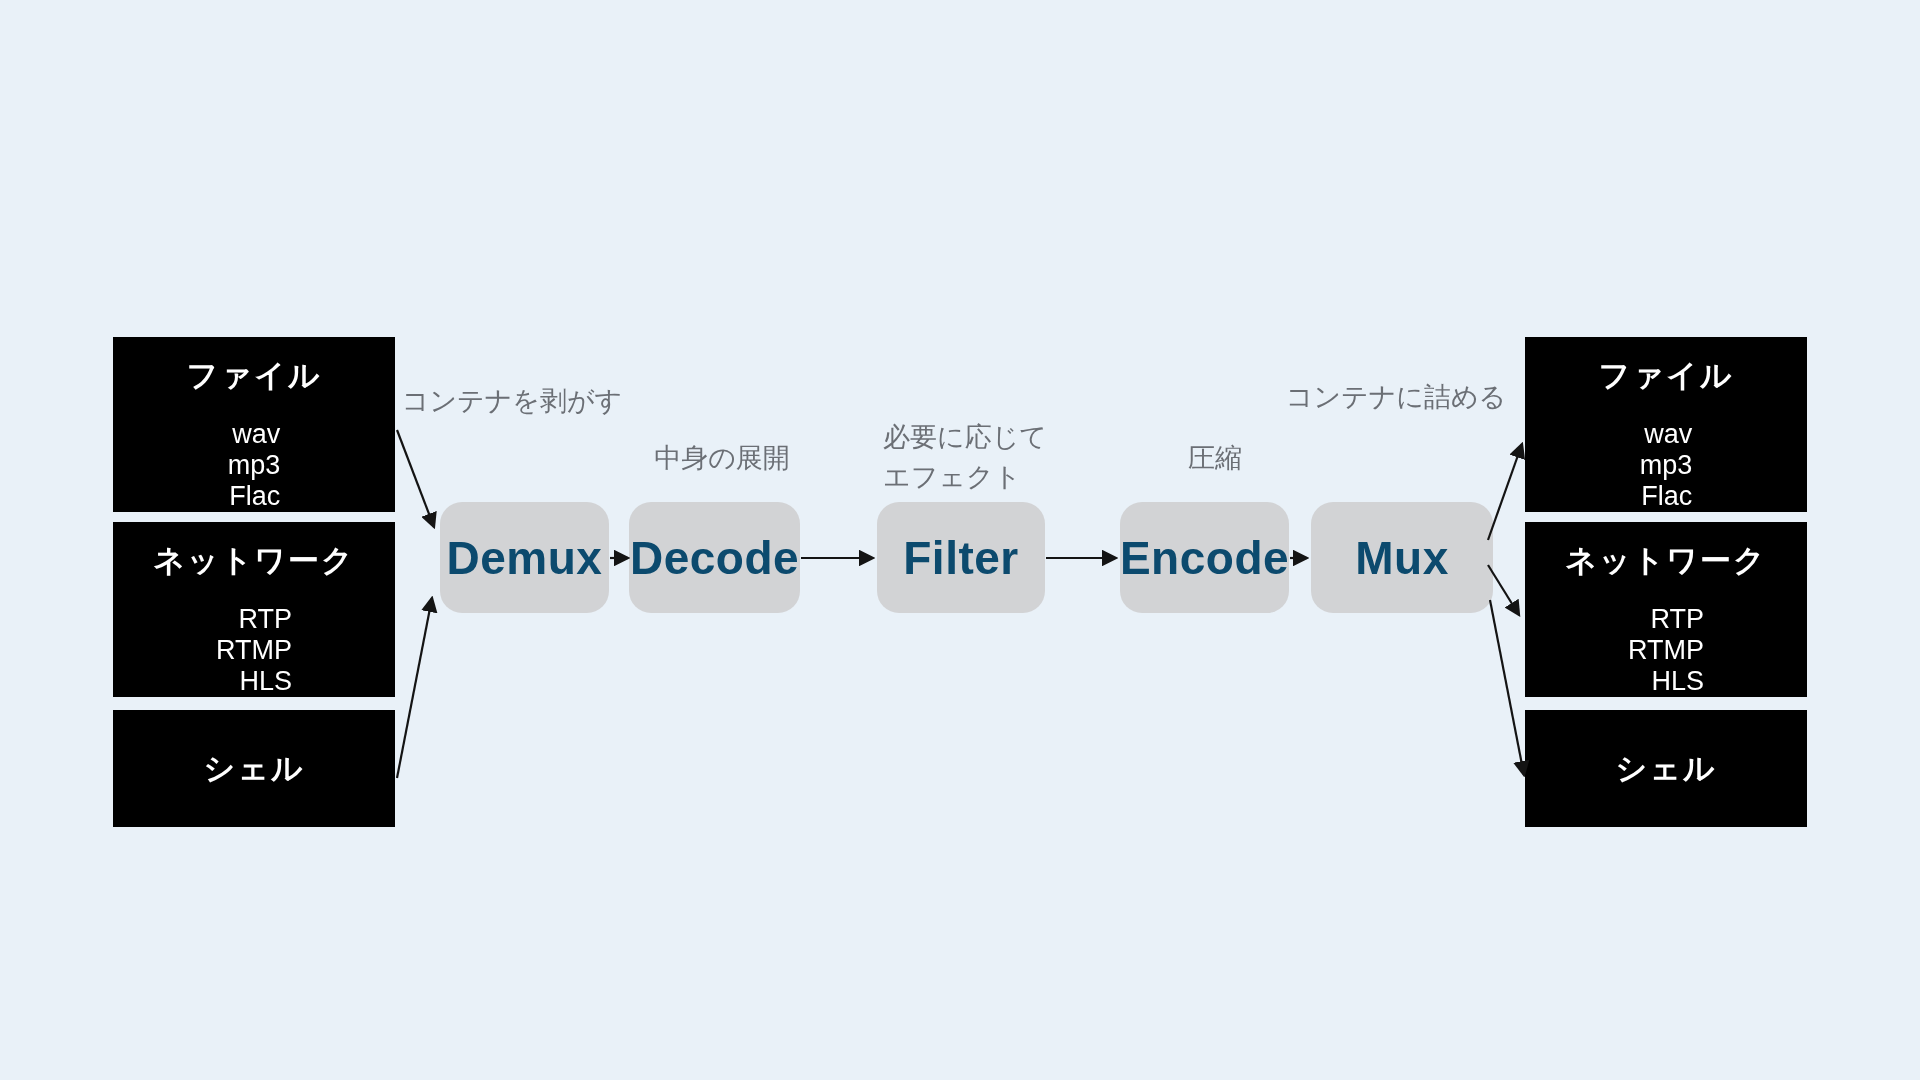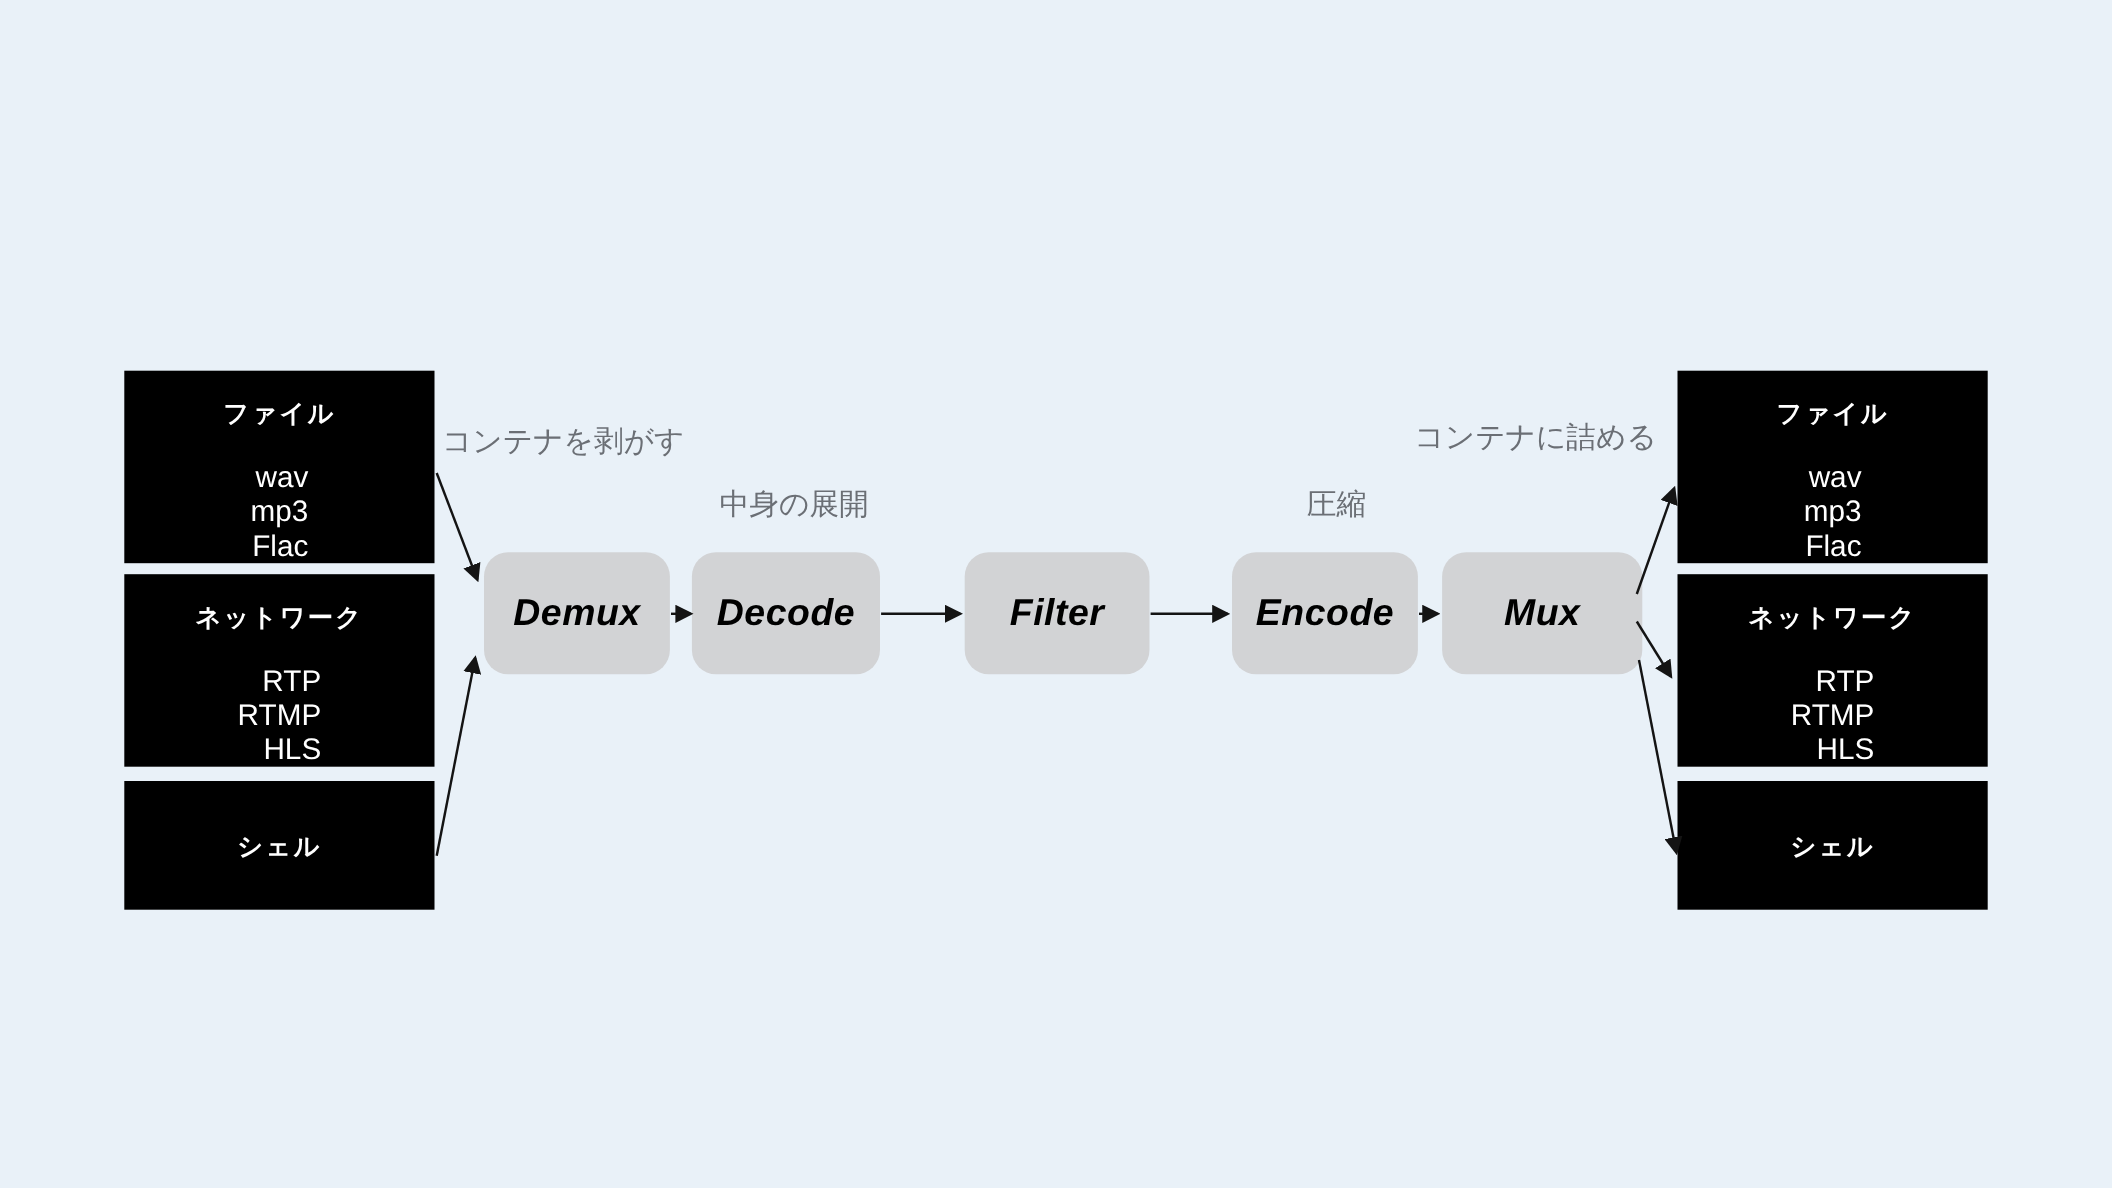--- a/index.html
+++ b/index.html
@@ -22,21 +22,21 @@
     position: absolute;
     width: 282px;
     background: #000000;
     color: #ffffff;
     display: flex;
     flex-direction: column;
     align-items: center;
     box-sizing: border-box;
   }
   .source-box .box-title {
-    font-size: 23px;
+    font-size: 31px;
     font-weight: bold;
     letter-spacing: 2px;
     margin-top: 20px;
     line-height: 38px;
     white-space: nowrap;
   }
   .source-box.centered { justify-content: center; }
   .source-box.centered .box-title { margin-top: 0; }
   .item-list {
     margin-top: 24px;
@@ -54,25 +54,24 @@
     position: absolute;
     top: 502px;
     height: 111px;
     background: #d2d3d5;
     border-radius: 22px;
     display: flex;
     align-items: center;
     justify-content: center;
   }
   .pipe-node .pipe-label {
-    font-size: 34px;
+    font-size: 46px;
     font-weight: bold;
-    color: #000000;
+    color: #0c4a6e;
     letter-spacing: 0.5px;
-    font-style: italic;
   }
   
   .annotation {
     position: absolute;
     color: #6b6f75;
     font-size: 27px;
     line-height: 40px;
     text-align: left;
     transform: translate(-50%, -50%);
     white-space: nowrap;
@@ -147,20 +146,24 @@
   </div>
   <div class="pipe-node" style="left:1120px; width:169px;">
     <span class="pipe-label">Encode</span>
   </div>
   <div class="pipe-node" style="left:1311px; width:182px;">
     <span class="pipe-label">Mux</span>
   </div>
 
   <div class="annotation" style="left:512px; top:401px;">コンテナを剥がす</div>
   <div class="annotation" style="left:722px; top:458px;">中身の展開</div>
+  <div class="annotation" style="left:965px; top:457px;">
+    <div>必要に応じて</div>
+    <div>エフェクト</div>
+  </div>
   <div class="annotation" style="left:1215px; top:458px;">圧縮</div>
   <div class="annotation" style="left:1396px; top:397px;">コンテナに詰める</div>
 
   <svg class="arrows" viewBox="0 0 1920 1080">
     <defs>
       <marker id="ah" viewBox="0 0 10 10" refX="8.5" refY="5" markerWidth="7.5" markerHeight="7.5" orient="auto-start-reverse">
         <path d="M0,0 L10,5 L0,10 z" fill="#141414"></path>
       </marker>
     </defs>
 

